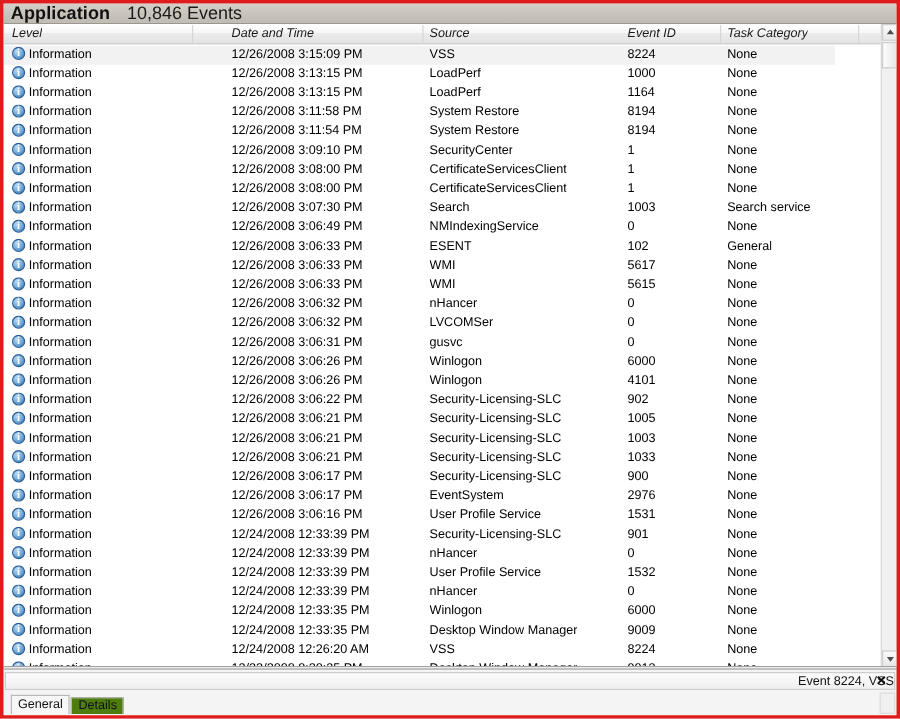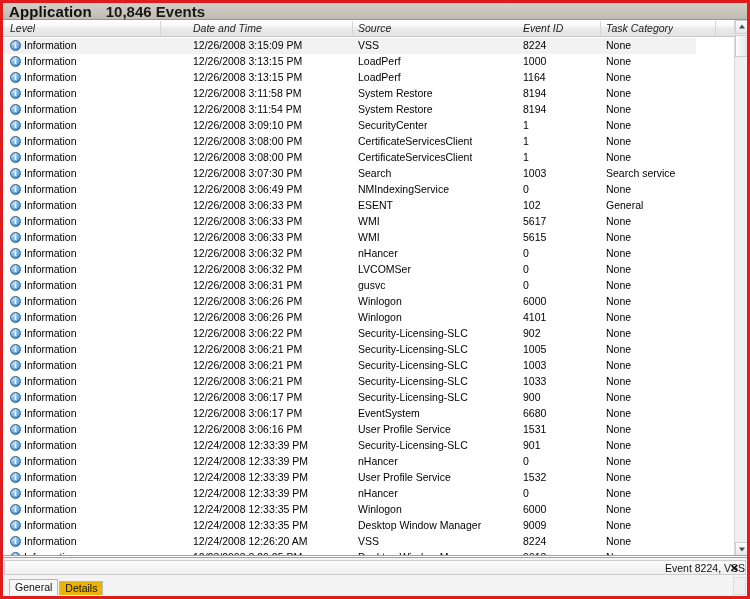--- a/index.html
+++ b/index.html
@@ -34,21 +34,21 @@
     background: linear-gradient(to bottom, #d4d0c8 0%, #c9c5bd 50%, #bfbbb3 100%);
     border-bottom: 1px solid #9a968f;
     display: flex;
     align-items: center;
     padding-left: 6px;
     font-size: 15px;
     color: #111;
     white-space: nowrap;
   }
   #log-header .log-name { font-weight: bold; letter-spacing: 0.1px; }
-  #log-header .log-count { margin-left: 14px; font-weight: bold; color: #1a1a1a; text-align: right; }
+  #log-header .log-count { margin-left: 14px; font-weight: normal; color: #1a1a1a; text-align: right; }
 
   
   #list-region {
     position: absolute;
     left: 0; top: 17px;
     width: 744px;
     height: 536px;
     background: #ffffff;
     border-bottom: 1px solid #a0a0a0;
     overflow: hidden;
@@ -203,21 +203,21 @@
     align-items: flex-end;
     font-size: 10.5px;
   }
   #detail-tabs .tab {
     height: 14px;
     line-height: 13px;
     padding: 0 5px;
     border: 1px solid #b8b8b8;
     border-bottom: none;
     color: #111;
-    background: #eab308;
+    background: #4d7c0f;
     margin-right: 1px;
   }
   #detail-tabs .tab.active {
     background: #f7f7f7;
     height: 16px;
     line-height: 15px;
   }
   #detail-scroll-edge {
     position: absolute;
     right: 1px; top: 19px;
@@ -409,21 +409,21 @@
           <span class="cell c-level"><span class="info-icon"></span><span>Information</span></span>
           <span class="cell c-date">12/26/2008 3:06:17 PM</span>
           <span class="cell c-source">Security-Licensing-SLC</span>
           <span class="cell c-eventid">900</span>
           <span class="cell c-task">None</span>
         </div>
         <div class="evt-row">
           <span class="cell c-level"><span class="info-icon"></span><span>Information</span></span>
           <span class="cell c-date">12/26/2008 3:06:17 PM</span>
           <span class="cell c-source">EventSystem</span>
-          <span class="cell c-eventid">6680</span>
+          <span class="cell c-eventid">2976</span>
           <span class="cell c-task">None</span>
         </div>
         <div class="evt-row">
           <span class="cell c-level"><span class="info-icon"></span><span>Information</span></span>
           <span class="cell c-date">12/26/2008 3:06:16 PM</span>
           <span class="cell c-source">User Profile Service</span>
           <span class="cell c-eventid">1531</span>
           <span class="cell c-task">None</span>
         </div>
         <div class="evt-row">

